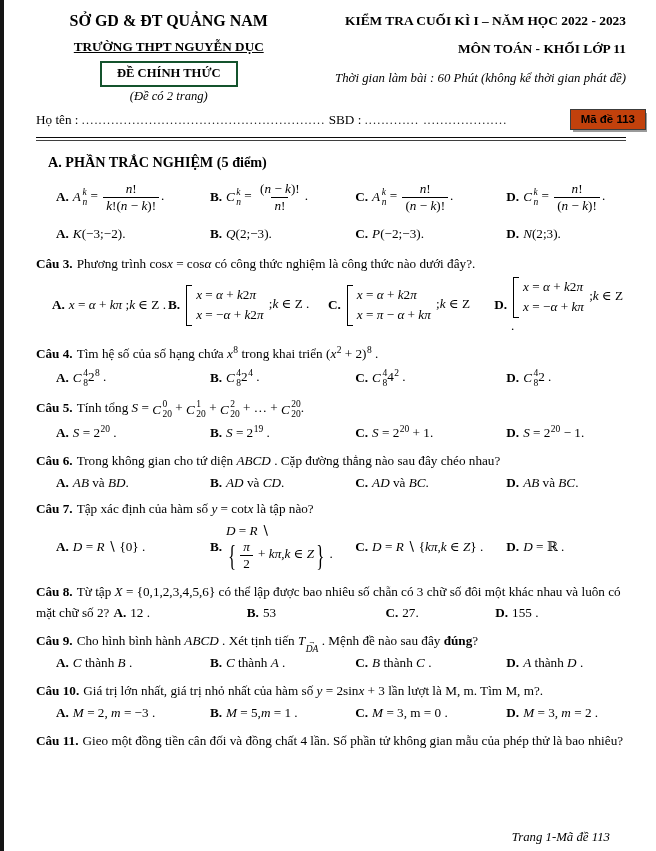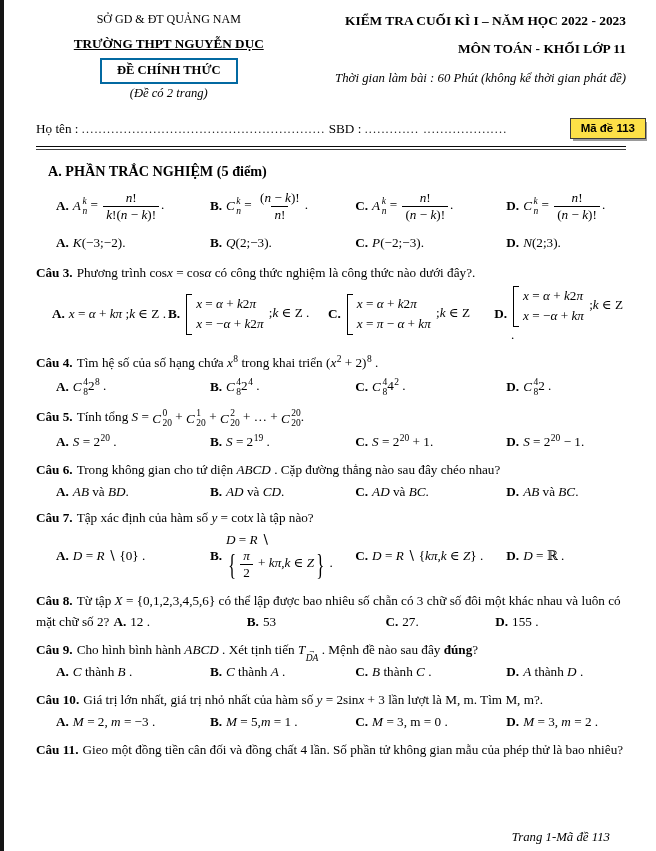--- a/index.html
+++ b/index.html
@@ -5,34 +5,34 @@
   html,body{margin:0;padding:0;background:#fff;}
   .page{position:relative;width:656px;height:851px;background:#fff;box-sizing:border-box;
         padding:12px 30px 0 36px;overflow:hidden;color:#000;
         font-family:"Liberation Serif","DejaVu Serif",serif;font-size:13.2px;}
   .scan-edge{position:absolute;left:0;top:0;width:4px;height:851px;background:#151515;}
 
   
   .header{display:flex;}
   .header-left{width:45%;text-align:center;}
   .header-right{width:55%;text-align:right;}
-  .org{font-weight:normal;font-size:12px;}
+  .org{font-weight:bold;font-size:16px;}
   .school{font-weight:bold;font-size:13.2px;text-decoration:underline;margin-top:9px;}
-  .exam-box{display:inline-block;border:2px solid #0369a1;padding:3px 15px 4px;font-weight:bold;
+  .exam-box{display:inline-block;border:2px solid #14532d;padding:3px 15px 4px;font-weight:bold;
             font-size:12.6px;margin-top:6px;}
   .pages-note{font-style:italic;font-size:12.6px;margin-top:2px;}
   .exam-title{font-weight:bold;font-size:13.4px;margin-top:1px;}
   .subject{font-weight:bold;font-size:13.4px;margin-top:12px;}
   .time-note{font-style:italic;font-size:12.8px;margin-top:14px;}
 
   
-  .info-row{display:flex;align-items:center;margin-top:17px;}
+  .info-row{display:flex;align-items:center;margin-top:5px;}
   .name-line{flex:1;white-space:nowrap;overflow:hidden;}
   .dots{letter-spacing:1.2px;font-size:12px;color:#222;}
-  .code-box{border:1.6px solid #3c3c3c;background:#fde047;padding:3px 10px 4px;margin-right:-20px;
+  .code-box{border:1.6px solid #3c3c3c;background:#c2410c;padding:3px 10px 4px;margin-right:-20px;
             font-family:"Liberation Sans","DejaVu Sans",sans-serif;font-weight:bold;font-size:11.5px;
             box-shadow:2px 3px 0 -1px #9a9a9a;}
   .rule{margin-top:7px;height:2px;border-top:1.4px solid #0a0a0a;border-bottom:1.8px solid #3f3f3f;}
 
   .section-heading{font-weight:bold;font-size:14.2px;margin:13px 0 0 12px;}
 
   
   .question{margin-top:10px;}
   .q2,.q3{margin-top:12px;} .q7{margin-top:8px;}
   .stem{line-height:1.45;}

